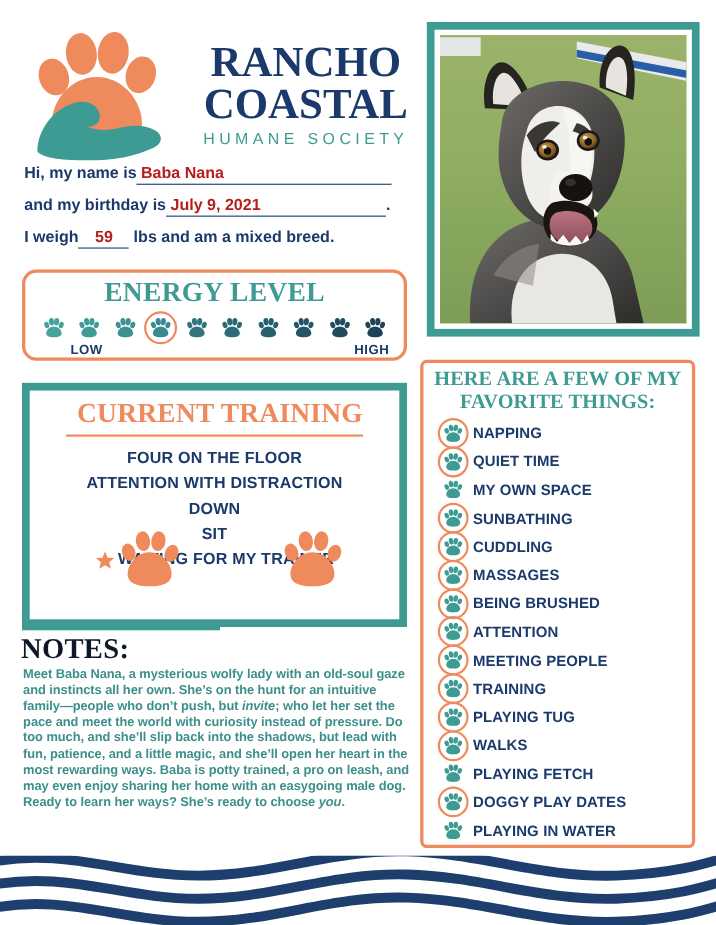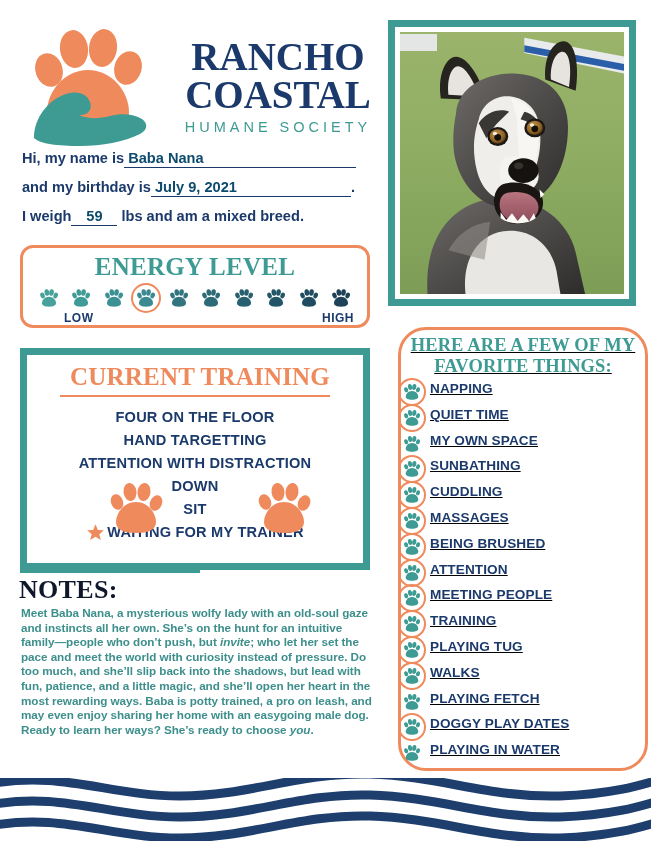--- a/index.html
+++ b/index.html
@@ -33,21 +33,21 @@
   
   .fields { position: absolute; left: 22px; top: 150px; width: 360px; color: #1b3a6b; }
   .fieldrow {
     display: flex; align-items: baseline;
     font-size: 14.6px; font-weight: bold; color: #1b3a6b;
     margin-bottom: 11px; white-space: nowrap;
   }
   .flabel { flex: 0 0 auto; }
   .fval {
     border-bottom: 1.6px solid #1b3a6b;
-    font-weight: bold; color: #0c4a6e;
+    font-weight: bold; color: #b91c1c;
     padding: 0 4px 1px 4px; text-align: left;
   }
   .fval.name   { width: 232px; }
   .fval.bday   { width: 200px; }
   .fval.weight { width: 46px; text-align: center; }
 
   
   .energy-box {
     position: absolute; left: 20px; top: 245px;
     width: 350px; height: 83px;
@@ -117,33 +117,33 @@
   .photo-frame {
     position: absolute; left: 388px; top: 20px;
     width: 248px; height: 286px;
     border: 7px solid #3d9b93; background: #fff;
   }
   .photo-inner { position: absolute; inset: 5px; overflow: hidden; background: #8aa85f; }
   .photo-svg { display: block; width: 100%; height: 100%; }
 
   
   .fav-box {
-    position: absolute; left: 398px; top: 327px;
+    position: absolute; left: 382px; top: 327px;
     width: 250px; height: 444px;
-    border: 3.5px solid #ef8a5d; border-radius: 28px; background: #fff; text-decoration: underline;
+    border: 3.5px solid #ef8a5d; border-radius: 6px; background: #fff;
   }
   .fav-title {
     font-family: "Liberation Serif", serif; font-weight: bold;
     color: #3d9b93; font-size: 18.5px; text-align: center;
     line-height: 21px; margin-top: 5px; letter-spacing: 0.1px;
   }
   .fav-list { margin-top: 4px; }
   .fav-item {
-    position: relative; display: flex; align-items: flex-start;
-    height: 25.8px; padding-left: 0;
+    position: relative; display: flex; align-items: center;
+    height: 25.8px; padding-left: 16px;
   }
   .fav-icon { position: relative; width: 22px; height: 22px; display: flex; align-items: center; justify-content: center; flex: 0 0 auto; }
   .fav-ring {
     position: absolute; left: -3px; top: -3px; width: 28px; height: 28px;
     border: 2.6px solid #ef8a5d; border-radius: 50%; background: transparent;
   }
   .fav-label {
     margin-left: 7px; color: #1b3a6b; font-weight: bold;
     font-size: 13.6px; letter-spacing: 0.1px; white-space: nowrap;
   }
@@ -313,21 +313,20 @@
         <ellipse cx="8" cy="20" rx="6" ry="8" fill="#ef8a5d" transform="rotate(-20 8 20)"></ellipse>
         <ellipse cx="21" cy="10" rx="6.5" ry="9" fill="#ef8a5d" transform="rotate(-8 21 10)"></ellipse>
         <ellipse cx="35" cy="10" rx="6.5" ry="9" fill="#ef8a5d" transform="rotate(8 35 10)"></ellipse>
         <ellipse cx="47" cy="21" rx="6" ry="8" fill="#ef8a5d" transform="rotate(22 47 21)"></ellipse>
         <path d="M27 20 C39 20 47 31 47 40 C47 48 39 51 27 51 C15 51 7 48 7 40 C7 31 15 20 27 20 Z" fill="#ef8a5d"></path>
       </svg>
     </div>
 
     <div class="training-list" id="training-list">
         <div>FOUR ON THE FLOOR</div>
-        <div>HAND TARGETTING</div>
         <div>ATTENTION WITH DISTRACTION</div>
         <div>DOWN</div>
         <div>SIT</div>
         <div class="tstar-row">
           <span style="line-height: 0;"><svg width="19" height="19" viewBox="0 0 24 24">
               <path d="M12 1.6 L15 8.8 L22.6 9.3 L16.8 14.2 L18.7 21.6 L12 17.4 L5.3 21.6 L7.2 14.2 L1.4 9.3 L9 8.8 Z" fill="#ef8a5d"></path>
             </svg></span>
           <span>WAITING FOR MY TRAINER</span>
         </div>
       </div>

